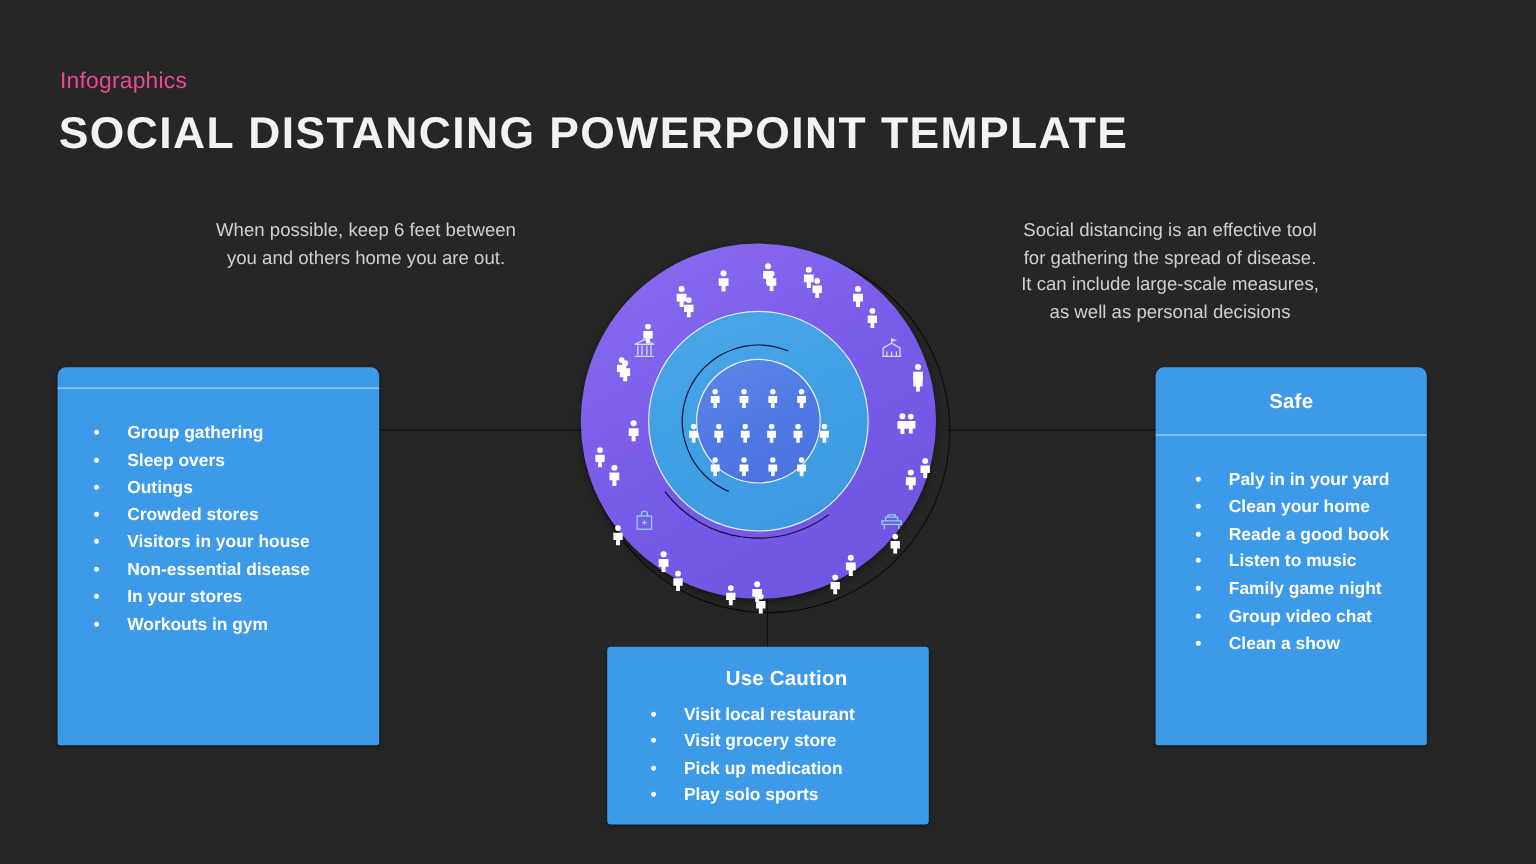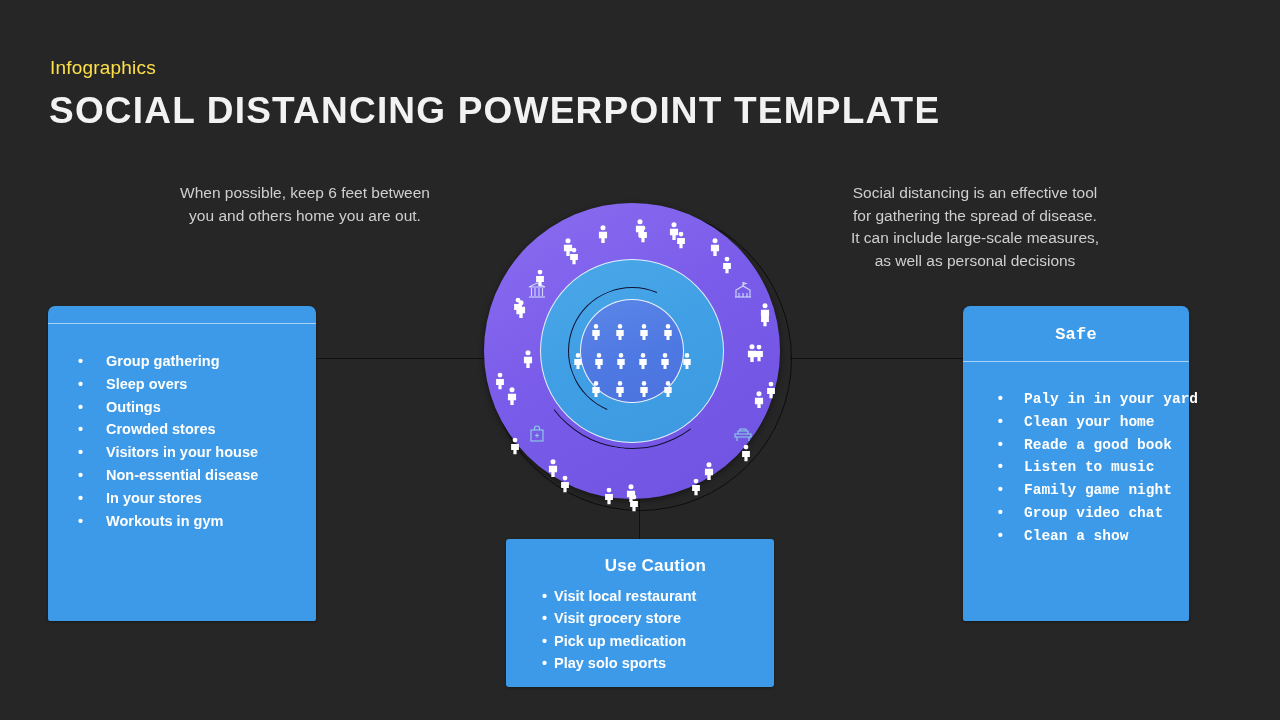--- a/index.html
+++ b/index.html
@@ -15,21 +15,21 @@
     overflow: hidden;
     font-family: "Liberation Sans", sans-serif;
   }
 
   
   #kicker {
     position: absolute;
     left: 50px;
     top: 57px;
     font-size: 19px;
-    color: #fde047;
+    color: #ec4899;
     letter-spacing: .2px;
   }
   #title {
     position: absolute;
     left: 49px;
     top: 90px;
     font-size: 37px;
     font-weight: bold;
     color: #f2f2f2;
     letter-spacing: 1.2px;
@@ -99,30 +99,30 @@
     line-height: 22.8px;
   }
   .li-text { display: inline-block; }
 
   #panel-avoid  { left: 48px;  top: 306px; width: 268px; height: 315px; }
   #panel-avoid .panel-title { margin-top: 19px; }
   #panel-avoid .panel-divider { margin-top: 17px; }
   #panel-avoid ul { margin-top: 26px; padding-left: 30px; }
   #panel-avoid .li-text { margin-left: 28px; }
 
-  #panel-safe   { left: 963px; top: 306px; width: 226px; height: 315px; font-family: Liberation Mono, monospace; }
+  #panel-safe   { left: 963px; top: 306px; width: 226px; height: 315px; }
   #panel-safe .panel-title { margin-top: 19px; }
   #panel-safe .panel-divider { margin-top: 17px; }
   #panel-safe ul { margin-top: 26px; padding-left: 33px; }
   #panel-safe .li-text { margin-left: 28px; }
 
   #panel-caution { left: 506px; top: 539px; width: 268px; height: 148px; border-radius: 3px; }
   #panel-caution .panel-title { margin-top: 17px; margin-left: 31px; }
   #panel-caution ul { margin-top: 9px; padding-left: 36px; }
-  #panel-caution .li-text { margin-left: 12px; }
+  #panel-caution .li-text { margin-left: 28px; }
   #panel-caution li { line-height: 22.4px; }
 
   
   #diagram {
     position: absolute;
     left: 484px;
     top: 203px;
     width: 312px;
     height: 312px;
   }

